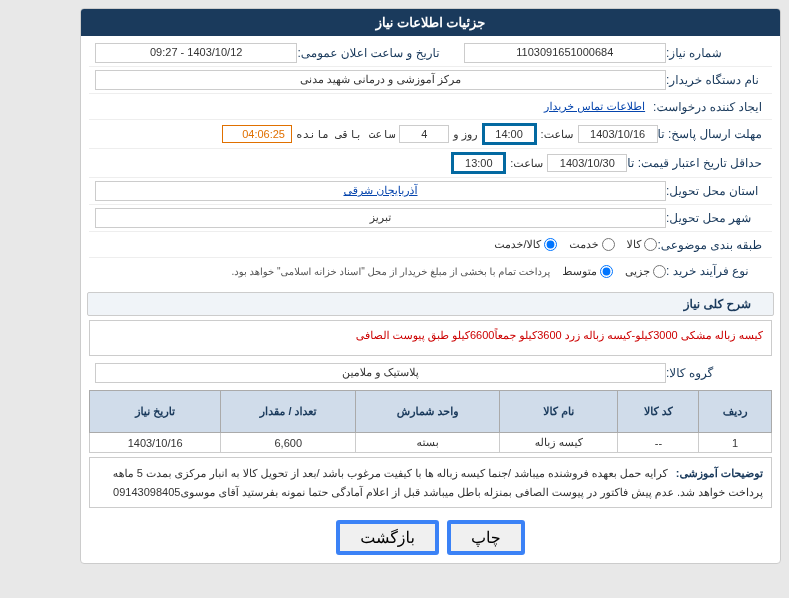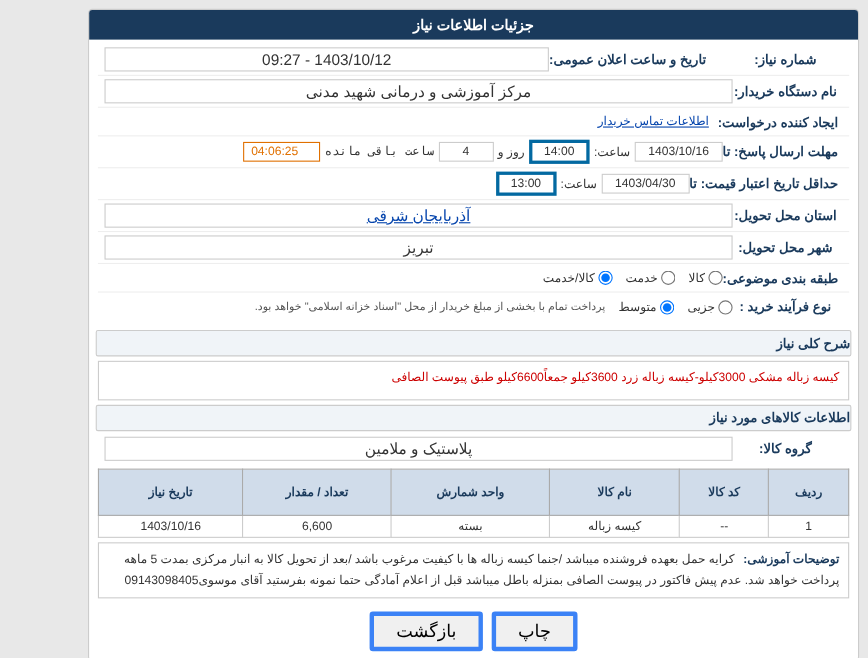--- a/index.html
+++ b/index.html
@@ -36,34 +36,34 @@
     .row {
       display: flex;
       align-items: center;
       border-bottom: 1px solid #eee;
       padding: 3px 6px;
       min-height: 26px;
     }
     .row:last-child { border-bottom: none; }
     .label {
       color: #1a3a5c;
-      font-weight: bold;
+      font-weight: normal;
       white-space: nowrap;
       min-width: 100px;
-      text-align: center;
+      text-align: left;
       padding-right: 4px;
     }
     .value-box {
       border: 1px solid #ccc;
       background: #fff;
       padding: 2px 6px;
       min-height: 20px;
       flex: 1;
       text-align: center;
-      font-size: 14px;
+      font-size: 11px;
     }
     .link-text {
       color: #0645ad;
       text-decoration: underline;
       cursor: pointer;
     }
     .inline-group {
       display: flex;
       align-items: center;
       gap: 4px;
@@ -91,39 +91,39 @@
       min-width: 80px;
       text-align: center;
       font-size: 11px;
       background: #fff;
     }
     .orange-box {
       border: 1px solid #e07000;
       background: #fff;
       padding: 2px 6px;
       min-width: 70px;
-      text-align: left;
+      text-align: right;
       font-size: 11px;
       color: #e07000;
     }
     .radio-group {
       display: flex;
       gap: 12px;
       align-items: center;
     }
     .radio-item {
       display: flex;
       align-items: center;
       gap: 3px;
       font-size: 11px;
     }
     .section-header {
       background: #f0f4f8;
       border: 1px solid #ccc;
-      padding: 4px 0;
+      padding: 4px 22px;
       font-weight: bold;
       color: #1a3a5c;
       margin: 4px 6px 2px 6px;
       border-radius: 2px;
       font-size: 12px;
     }
     .sharh-box {
       border: 1px solid #ccc;
       background: #fff;
       margin: 4px 8px;
@@ -187,20 +187,21 @@
 <body>
 <div class="page-wrapper">
   <div class="main-card">
 
     <div class="card-header">جزئیات اطلاعات نیاز</div>
 
     <div class="info-section">
 
       <div class="row">
         <span class="label">شماره نیاز:</span>
+        <div class="value-box">1103091651000684</div>
         <span style="width:20px;"></span>
         <span class="label">تاریخ و ساعت اعلان عمومی:</span>
         <div class="value-box">1403/10/12 - 09:27</div>
       </div>
 
       <div class="row">
         <span class="label">نام دستگاه خریدار:</span>
         <div class="value-box">مرکز آموزشی و درمانی شهید مدنی</div>
       </div>
 
@@ -219,21 +220,21 @@
           <span style="font-size:11px;">روز و</span>
           <div class="small-box">4</div>
           <span style="font-size:11px;font-family:Liberation Mono, monospace;">ساعت باقی مانده</span>
           <div class="orange-box">04:06:25</div>
         </div>
       </div>
 
       <div class="row">
         <span class="label">حداقل تاریخ اعتبار قیمت: تا</span>
         <div class="inline-group">
-          <div class="date-box">1403/04/30</div>
+          <div class="date-box">1403/10/30</div>
           <span style="font-size:11px;">ساعت:</span>
           <div class="time-box">13:00</div>
         </div>
       </div>
 
       <div class="row">
         <span class="label">استان محل تحویل:</span>
         <div class="value-box" style="color:#0645ad;text-decoration:underline;">آذربایجان شرقی</div>
       </div>
 
@@ -277,21 +278,20 @@
           </div>
           <span class="note-text">پرداخت تمام با بخشی از مبلغ خریدار از محل "اسناد خزانه اسلامی" خواهد بود.</span>
         </div>
       </div>
 
     </div>
 
     <div class="section-header">شرح کلی نیاز</div>
     <div class="sharh-box">کیسه زباله مشکی 3000کیلو-کیسه زباله زرد 3600کیلو جمعاً6600کیلو طبق پیوست الصافی</div>
 
-    <div class="section-header">اطلاعات کالاهای مورد نیاز</div>
 
     <div class="row" style="margin: 2px 8px; border:none;">
       <span class="label">گروه کالا:</span>
       <div class="value-box">پلاستیک و ملامین</div>
     </div>
 
     <table class="items-table">
       <thead>
         <tr>
           <th>ردیف</th>

